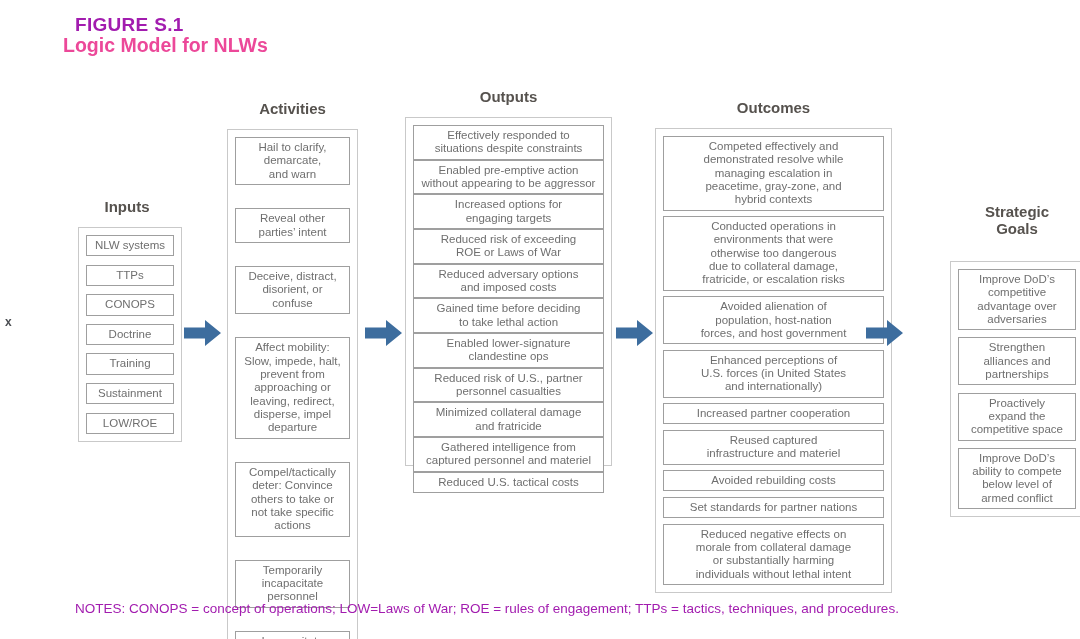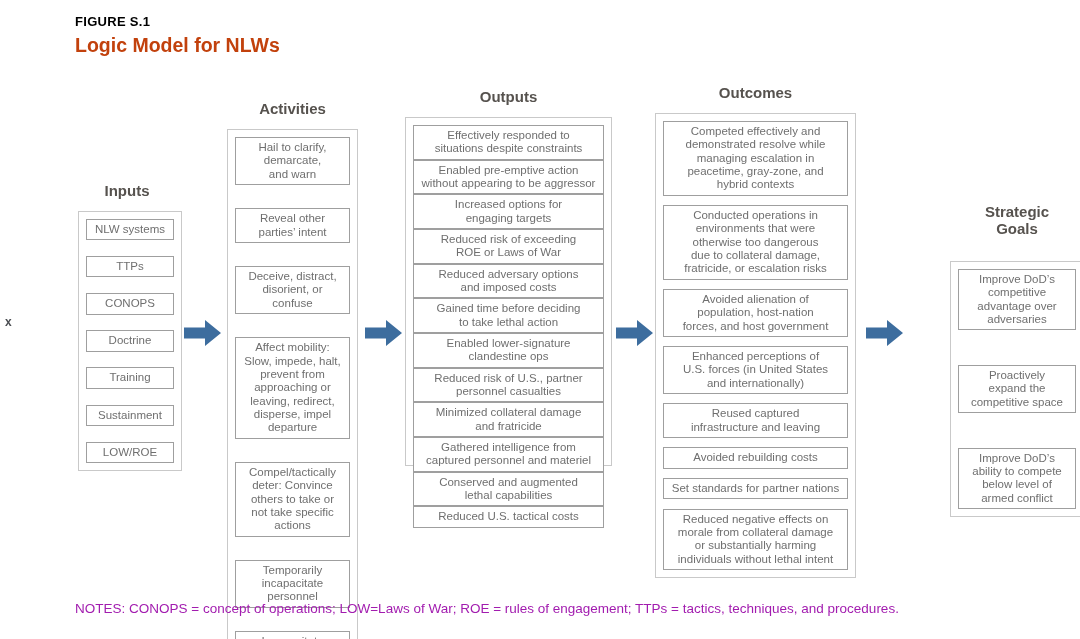--- a/index.html
+++ b/index.html
@@ -1,34 +1,34 @@
 <!DOCTYPE html>
 <html style="--arrow-color: #3d6d9e;"><head>
 <meta charset="utf-8">
 <style>
   html,body{margin:0;padding:0;background:#ffffff;}
   #stage{
     position:relative;width:1080px;height:639px;background:#fff;overflow:hidden;
     font-family:"Liberation Sans","DejaVu Sans",sans-serif;
   }
-  .fig-label{position:absolute;left:75px;top:14px;font-size:13px;font-weight:bold;color:#000000;letter-spacing:.3px;}
-  .fig-title{position:absolute;left:75px;top:34px;font-size:19.5px;font-weight:bold;color:#c2410c;}
+  .fig-label{position:absolute;left:75px;top:14px;font-size:19px;font-weight:bold;color:#a21caf;letter-spacing:.3px;}
+  .fig-title{position:absolute;left:63px;top:34px;font-size:19.5px;font-weight:bold;color:#ec4899;}
   .page-marker{position:absolute;left:5px;top:315px;font-size:12px;font-weight:600;color:#4b4e52;}
 
   .col{position:absolute;}
   .colhead{margin:12px;font-size:15px;font-weight:bold;color:#56524e;text-align:center;}
   .colbox{border:1px solid #c9c9c9;background:#fff;padding:7px;box-sizing:border-box;
           display:flex;flex-direction:column;justify-content:space-between;margin-top:7px;}
   .item{border:1px solid #9f9f9f;background:#fff;color:#6f6f6f;font-size:11.5px;line-height:1.16;
         text-align:center;padding:3px 2px;white-space:pre-line;}
 
-  .c0{left:72px; top:170px;width:110px;} .c0 .colbox{height:260px;margin-left:6px;}
+  .c0{left:72px; top:186px;width:110px;} .c0 .colbox{height:215px;margin-left:6px;}
   .c1{left:227px;top:88px; width:131px;} .c1 .colbox{height:558px;}
   .c2{left:405px;top:76px; width:207px;} .c2 .colbox{height:349px;}
-  .c3{left:655px;top:72px; width:201px;} .c3 .colbox{height:465px;}
+  .c3{left:655px;top:87px; width:237px;} .c3 .colbox{height:465px;}
   .c4{left:903px;top:191px;width:134px;padding-left:47px;} .c4 .colbox{height:256px;margin-top:24px;}
 
   .arrow{position:absolute;top:319px;width:38px;height:28px;}
   .arrow polygon{fill:var(--arrow-color,#3d6d9e);}
   .a1{left:184px;} .a2{left:365px;} .a3{left:616px;} .a4{left:866px;}
 
   .notes{position:absolute;left:75px;top:601px;width:960px;font-size:13.5px;color:#a21caf;}
 </style>
 </head>
 <body>
@@ -108,22 +108,20 @@
         <div class="item">Gained time before deciding
 to take lethal action</div>
         <div class="item">Enabled lower-signature
 clandestine ops</div>
         <div class="item">Reduced risk of U.S., partner
 personnel casualties</div>
         <div class="item">Minimized collateral damage
 and fratricide</div>
         <div class="item">Gathered intelligence from
 captured personnel and materiel</div>
-        <div class="item">Conserved and augmented
-lethal capabilities</div>
         <div class="item">Reduced U.S. tactical costs</div>
       </div>
   </section>
 
   <svg class="arrow a3" viewBox="0 0 38 28" aria-hidden="true">
     <polygon points="0,8.5 21,8.5 21,1 37,14 21,27 21,19.5 0,19.5"></polygon>
   </svg>
 
   <section class="col c3">
     <h2 class="colhead">Outcomes</h2>
@@ -137,42 +135,46 @@
 environments that were
 otherwise too dangerous
 due to collateral damage,
 fratricide, or escalation risks</div>
         <div class="item">Avoided alienation of
 population, host-nation
 forces, and host government</div>
         <div class="item">Enhanced perceptions of
 U.S. forces (in United States
 and internationally)</div>
+        <div class="item">Increased partner cooperation</div>
         <div class="item">Reused captured
-infrastructure and leaving</div>
+infrastructure and materiel</div>
         <div class="item">Avoided rebuilding costs</div>
         <div class="item">Set standards for partner nations</div>
         <div class="item">Reduced negative effects on
 morale from collateral damage
 or substantially harming
 individuals without lethal intent</div>
       </div>
   </section>
 
   <svg class="arrow a4" viewBox="0 0 38 28" aria-hidden="true">
     <polygon points="0,8.5 21,8.5 21,1 37,14 21,27 21,19.5 0,19.5"></polygon>
   </svg>
 
   <section class="col c4">
     <h2 class="colhead">Strategic Goals</h2>
     <div class="colbox">
         <div class="item">Improve DoD’s
 competitive
 advantage over
 adversaries</div>
+        <div class="item">Strengthen
+alliances and
+partnerships</div>
         <div class="item">Proactively
 expand the
 competitive space</div>
         <div class="item">Improve DoD’s
 ability to compete
 below level of
 armed conflict</div>
       </div>
   </section>
 

